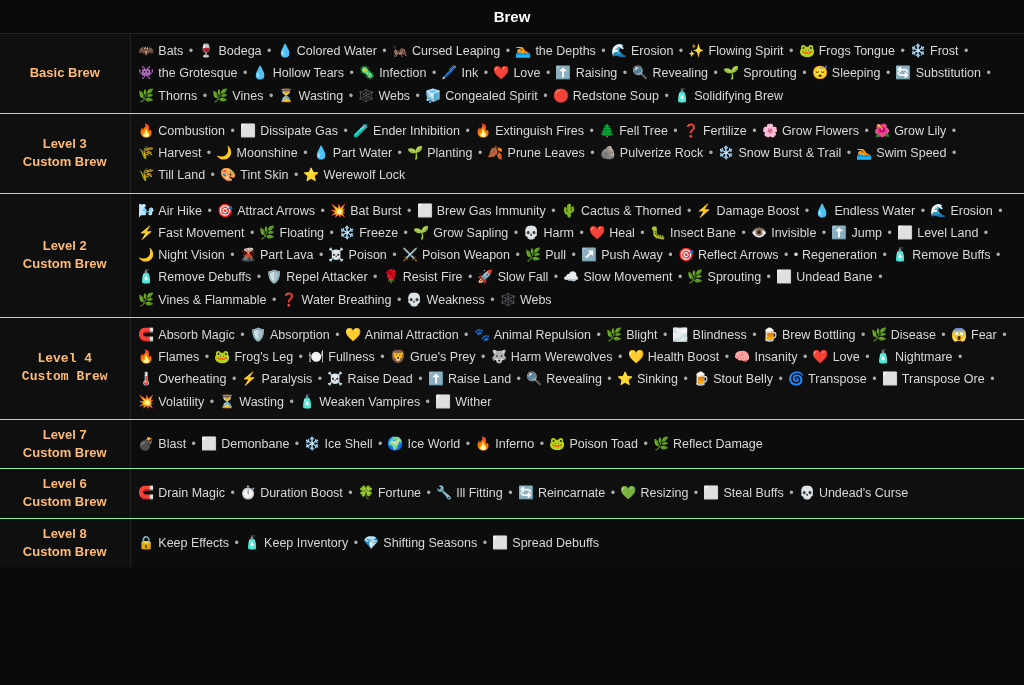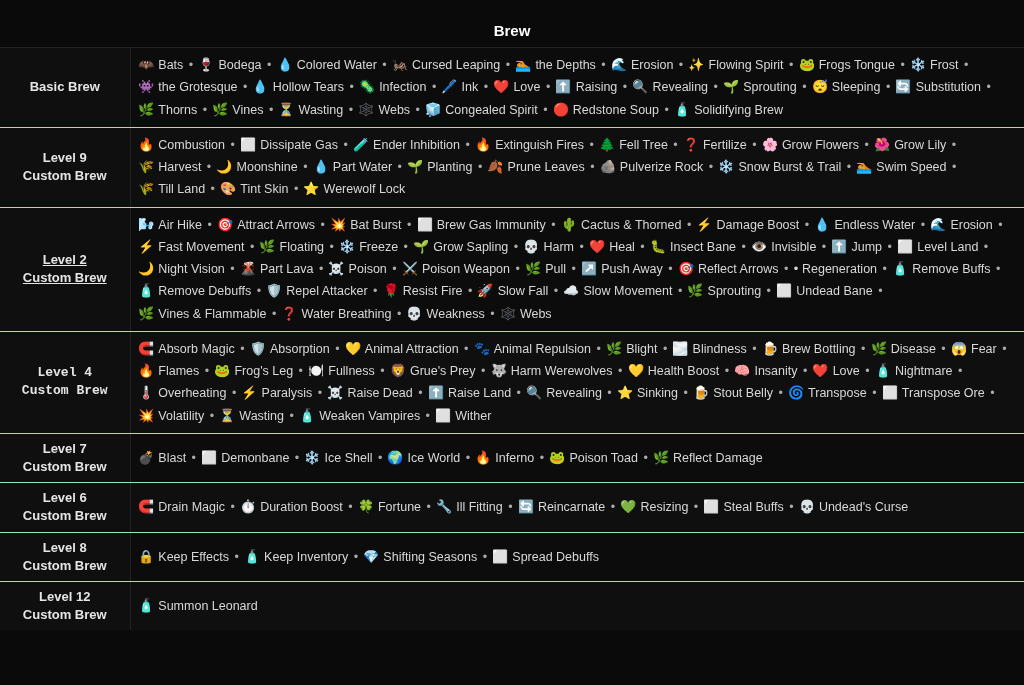--- a/index.html
+++ b/index.html
@@ -9,41 +9,41 @@
       font-family: 'Segoe UI', Arial, sans-serif;
       font-size: 13px;
       width: 1024px;
       min-height: 685px;
     }
     .page-title {
       text-align: center;
       font-weight: bold;
       font-size: 15px;
       color: #ffffff;
-      padding: 22px 0 8px 0;
+      padding: 8px 0 8px 0;
       border-bottom: 1px solid #222;
     }
     .brew-table {
       width: 100%;
       border-collapse: collapse;
     }
     .brew-table td {
       vertical-align: middle;
       padding: 6px 8px;
       border-bottom: 1px solid #86efac;
     }
     .brew-table tr:last-child td {
       border-bottom: none;
     }
     .label-cell {
       width: 130px;
       min-width: 120px;
       text-align: center;
       font-weight: bold;
-      color: #e5e5e5;
+      color: #fdba74;
       font-size: 13px;
       line-height: 1.4;
       background: #0f0f0f;
       border-right: 1px solid #222;
     }
     .content-cell {
       padding: 6px 10px;
       line-height: 1.7;
       color: #d8d8d8;
       font-size: 12.5px;
@@ -72,26 +72,26 @@
 
 <div class="page-title">Brew</div>
 
 <table class="brew-table">
   <tbody id="brew-tbody">
       <tr class="brew-row">
         <td class="label-cell" style="white-space: pre-line;">Basic Brew</td>
         <td class="content-cell"><span class="item"><span class="item-icon">🦇 </span><span>Bats</span></span><span class="sep"> • </span><span class="item"><span class="item-icon">🍷 </span><span>Bodega</span></span><span class="sep"> • </span><span class="item"><span class="item-icon">💧 </span><span>Colored Water</span></span><span class="sep"> • </span><span class="item"><span class="item-icon">🦗 </span><span>Cursed Leaping</span></span><span class="sep"> • </span><span class="item"><span class="item-icon">🏊 </span><span>the Depths</span></span><span class="sep"> • </span><span class="item"><span class="item-icon">🌊 </span><span>Erosion</span></span><span class="sep"> • </span><span class="item"><span class="item-icon">✨ </span><span>Flowing Spirit</span></span><span class="sep"> • </span><span class="item"><span class="item-icon">🐸 </span><span>Frogs Tongue</span></span><span class="sep"> • </span><span class="item"><span class="item-icon">❄️ </span><span>Frost</span></span><span class="sep"> • </span><span class="item"><span class="item-icon">👾 </span><span>the Grotesque</span></span><span class="sep"> • </span><span class="item"><span class="item-icon">💧 </span><span>Hollow Tears</span></span><span class="sep"> • </span><span class="item"><span class="item-icon">🦠 </span><span>Infection</span></span><span class="sep"> • </span><span class="item"><span class="item-icon">🖊️ </span><span>Ink</span></span><span class="sep"> • </span><span class="item"><span class="item-icon">❤️ </span><span>Love</span></span><span class="sep"> • </span><span class="item"><span class="item-icon">⬆️ </span><span>Raising</span></span><span class="sep"> • </span><span class="item"><span class="item-icon">🔍 </span><span>Revealing</span></span><span class="sep"> • </span><span class="item"><span class="item-icon">🌱 </span><span>Sprouting</span></span><span class="sep"> • </span><span class="item"><span class="item-icon">😴 </span><span>Sleeping</span></span><span class="sep"> • </span><span class="item"><span class="item-icon">🔄 </span><span>Substitution</span></span><span class="sep"> • </span><span class="item"><span class="item-icon">🌿 </span><span>Thorns</span></span><span class="sep"> • </span><span class="item"><span class="item-icon">🌿 </span><span>Vines</span></span><span class="sep"> • </span><span class="item"><span class="item-icon">⏳ </span><span>Wasting</span></span><span class="sep"> • </span><span class="item"><span class="item-icon">🕸️ </span><span>Webs</span></span><span class="sep"> • </span><span class="item"><span class="item-icon">🧊 </span><span>Congealed Spirit</span></span><span class="sep"> • </span><span class="item"><span class="item-icon">🔴 </span><span>Redstone Soup</span></span><span class="sep"> • </span><span class="item"><span class="item-icon">🧴 </span><span>Solidifying Brew</span></span></td>
       </tr>
       <tr class="brew-row">
-        <td class="label-cell" style="white-space: pre-line;">Level 9
+        <td class="label-cell" style="white-space: pre-line;">Level 3
 Custom Brew</td>
         <td class="content-cell"><span class="item"><span class="item-icon">🔥 </span><span>Combustion</span></span><span class="sep"> • </span><span class="item"><span class="item-icon">⬜ </span><span>Dissipate Gas</span></span><span class="sep"> • </span><span class="item"><span class="item-icon">🧪 </span><span>Ender Inhibition</span></span><span class="sep"> • </span><span class="item"><span class="item-icon">🔥 </span><span>Extinguish Fires</span></span><span class="sep"> • </span><span class="item"><span class="item-icon">🌲 </span><span>Fell Tree</span></span><span class="sep"> • </span><span class="item"><span class="item-icon">❓ </span><span>Fertilize</span></span><span class="sep"> • </span><span class="item"><span class="item-icon">🌸 </span><span>Grow Flowers</span></span><span class="sep"> • </span><span class="item"><span class="item-icon">🌺 </span><span>Grow Lily</span></span><span class="sep"> • </span><span class="item"><span class="item-icon">🌾 </span><span>Harvest</span></span><span class="sep"> • </span><span class="item"><span class="item-icon">🌙 </span><span>Moonshine</span></span><span class="sep"> • </span><span class="item"><span class="item-icon">💧 </span><span>Part Water</span></span><span class="sep"> • </span><span class="item"><span class="item-icon">🌱 </span><span>Planting</span></span><span class="sep"> • </span><span class="item"><span class="item-icon">🍂 </span><span>Prune Leaves</span></span><span class="sep"> • </span><span class="item"><span class="item-icon">🪨 </span><span>Pulverize Rock</span></span><span class="sep"> • </span><span class="item"><span class="item-icon">❄️ </span><span>Snow Burst &amp; Trail</span></span><span class="sep"> • </span><span class="item"><span class="item-icon">🏊 </span><span>Swim Speed</span></span><span class="sep"> • </span><span class="item"><span class="item-icon">🌾 </span><span>Till Land</span></span><span class="sep"> • </span><span class="item"><span class="item-icon">🎨 </span><span>Tint Skin</span></span><span class="sep"> • </span><span class="item"><span class="item-icon">⭐ </span><span>Werewolf Lock</span></span></td>
       </tr>
       <tr class="brew-row">
-        <td class="label-cell" style="white-space: pre-line; text-decoration: underline;">Level 2
+        <td class="label-cell" style="white-space: pre-line;">Level 2
 Custom Brew</td>
         <td class="content-cell"><span class="item"><span class="item-icon">🌬️ </span><span>Air Hike</span></span><span class="sep"> • </span><span class="item"><span class="item-icon">🎯 </span><span>Attract Arrows</span></span><span class="sep"> • </span><span class="item"><span class="item-icon">💥 </span><span>Bat Burst</span></span><span class="sep"> • </span><span class="item"><span class="item-icon">⬜ </span><span>Brew Gas Immunity</span></span><span class="sep"> • </span><span class="item"><span class="item-icon">🌵 </span><span>Cactus &amp; Thorned</span></span><span class="sep"> • </span><span class="item"><span class="item-icon">⚡ </span><span>Damage Boost</span></span><span class="sep"> • </span><span class="item"><span class="item-icon">💧 </span><span>Endless Water</span></span><span class="sep"> • </span><span class="item"><span class="item-icon">🌊 </span><span>Erosion</span></span><span class="sep"> • </span><span class="item"><span class="item-icon">⚡ </span><span>Fast Movement</span></span><span class="sep"> • </span><span class="item"><span class="item-icon">🌿 </span><span>Floating</span></span><span class="sep"> • </span><span class="item"><span class="item-icon">❄️ </span><span>Freeze</span></span><span class="sep"> • </span><span class="item"><span class="item-icon">🌱 </span><span>Grow Sapling</span></span><span class="sep"> • </span><span class="item"><span class="item-icon">💀 </span><span>Harm</span></span><span class="sep"> • </span><span class="item"><span class="item-icon">❤️ </span><span>Heal</span></span><span class="sep"> • </span><span class="item"><span class="item-icon">🐛 </span><span>Insect Bane</span></span><span class="sep"> • </span><span class="item"><span class="item-icon">👁️ </span><span>Invisible</span></span><span class="sep"> • </span><span class="item"><span class="item-icon">⬆️ </span><span>Jump</span></span><span class="sep"> • </span><span class="item"><span class="item-icon">⬜ </span><span>Level Land</span></span><span class="sep"> • </span><span class="item"><span class="item-icon">🌙 </span><span>Night Vision</span></span><span class="sep"> • </span><span class="item"><span class="item-icon">🌋 </span><span>Part Lava</span></span><span class="sep"> • </span><span class="item"><span class="item-icon">☠️ </span><span>Poison</span></span><span class="sep"> • </span><span class="item"><span class="item-icon">⚔️ </span><span>Poison Weapon</span></span><span class="sep"> • </span><span class="item"><span class="item-icon">🌿 </span><span>Pull</span></span><span class="sep"> • </span><span class="item"><span class="item-icon">↗️ </span><span>Push Away</span></span><span class="sep"> • </span><span class="item"><span class="item-icon">🎯 </span><span>Reflect Arrows</span></span><span class="sep"> • </span><span class="item"><span class="item-icon">• </span><span>Regeneration</span></span><span class="sep"> • </span><span class="item"><span class="item-icon">🧴 </span><span>Remove Buffs</span></span><span class="sep"> • </span><span class="item"><span class="item-icon">🧴 </span><span>Remove Debuffs</span></span><span class="sep"> • </span><span class="item"><span class="item-icon">🛡️ </span><span>Repel Attacker</span></span><span class="sep"> • </span><span class="item"><span class="item-icon">🌹 </span><span>Resist Fire</span></span><span class="sep"> • </span><span class="item"><span class="item-icon">🚀 </span><span>Slow Fall</span></span><span class="sep"> • </span><span class="item"><span class="item-icon">☁️ </span><span>Slow Movement</span></span><span class="sep"> • </span><span class="item"><span class="item-icon">🌿 </span><span>Sprouting</span></span><span class="sep"> • </span><span class="item"><span class="item-icon">⬜ </span><span>Undead Bane</span></span><span class="sep"> • </span><span class="item"><span class="item-icon">🌿 </span><span>Vines &amp; Flammable</span></span><span class="sep"> • </span><span class="item"><span class="item-icon">❓ </span><span>Water Breathing</span></span><span class="sep"> • </span><span class="item"><span class="item-icon">💀 </span><span>Weakness</span></span><span class="sep"> • </span><span class="item"><span class="item-icon">🕸️ </span><span>Webs</span></span></td>
       </tr>
       <tr class="brew-row">
         <td class="label-cell" style="white-space: pre-line; font-family: Liberation Mono, monospace;">Level 4
 Custom Brew</td>
         <td class="content-cell"><span class="item"><span class="item-icon">🧲 </span><span>Absorb Magic</span></span><span class="sep"> • </span><span class="item"><span class="item-icon">🛡️ </span><span>Absorption</span></span><span class="sep"> • </span><span class="item"><span class="item-icon">💛 </span><span>Animal Attraction</span></span><span class="sep"> • </span><span class="item"><span class="item-icon">🐾 </span><span>Animal Repulsion</span></span><span class="sep"> • </span><span class="item"><span class="item-icon">🌿 </span><span>Blight</span></span><span class="sep"> • </span><span class="item"><span class="item-icon">🌫️ </span><span>Blindness</span></span><span class="sep"> • </span><span class="item"><span class="item-icon">🍺 </span><span>Brew Bottling</span></span><span class="sep"> • </span><span class="item"><span class="item-icon">🌿 </span><span>Disease</span></span><span class="sep"> • </span><span class="item"><span class="item-icon">😱 </span><span>Fear</span></span><span class="sep"> • </span><span class="item"><span class="item-icon">🔥 </span><span>Flames</span></span><span class="sep"> • </span><span class="item"><span class="item-icon">🐸 </span><span>Frog's Leg</span></span><span class="sep"> • </span><span class="item"><span class="item-icon">🍽️ </span><span>Fullness</span></span><span class="sep"> • </span><span class="item"><span class="item-icon">🦁 </span><span>Grue's Prey</span></span><span class="sep"> • </span><span class="item"><span class="item-icon">🐺 </span><span>Harm Werewolves</span></span><span class="sep"> • </span><span class="item"><span class="item-icon">💛 </span><span>Health Boost</span></span><span class="sep"> • </span><span class="item"><span class="item-icon">🧠 </span><span>Insanity</span></span><span class="sep"> • </span><span class="item"><span class="item-icon">❤️ </span><span>Love</span></span><span class="sep"> • </span><span class="item"><span class="item-icon">🧴 </span><span>Nightmare</span></span><span class="sep"> • </span><span class="item"><span class="item-icon">🌡️ </span><span>Overheating</span></span><span class="sep"> • </span><span class="item"><span class="item-icon">⚡ </span><span>Paralysis</span></span><span class="sep"> • </span><span class="item"><span class="item-icon">☠️ </span><span>Raise Dead</span></span><span class="sep"> • </span><span class="item"><span class="item-icon">⬆️ </span><span>Raise Land</span></span><span class="sep"> • </span><span class="item"><span class="item-icon">🔍 </span><span>Revealing</span></span><span class="sep"> • </span><span class="item"><span class="item-icon">⭐ </span><span>Sinking</span></span><span class="sep"> • </span><span class="item"><span class="item-icon">🍺 </span><span>Stout Belly</span></span><span class="sep"> • </span><span class="item"><span class="item-icon">🌀 </span><span>Transpose</span></span><span class="sep"> • </span><span class="item"><span class="item-icon">⬜ </span><span>Transpose Ore</span></span><span class="sep"> • </span><span class="item"><span class="item-icon">💥 </span><span>Volatility</span></span><span class="sep"> • </span><span class="item"><span class="item-icon">⏳ </span><span>Wasting</span></span><span class="sep"> • </span><span class="item"><span class="item-icon">🧴 </span><span>Weaken Vampires</span></span><span class="sep"> • </span><span class="item"><span class="item-icon">⬜ </span><span>Wither</span></span></td>
       </tr>
       <tr class="brew-row">
         <td class="label-cell" style="white-space: pre-line;">Level 7
@@ -101,19 +101,14 @@
       <tr class="brew-row">
         <td class="label-cell" style="white-space: pre-line;">Level 6
 Custom Brew</td>
         <td class="content-cell"><span class="item"><span class="item-icon">🧲 </span><span>Drain Magic</span></span><span class="sep"> • </span><span class="item"><span class="item-icon">⏱️ </span><span>Duration Boost</span></span><span class="sep"> • </span><span class="item"><span class="item-icon">🍀 </span><span>Fortune</span></span><span class="sep"> • </span><span class="item"><span class="item-icon">🔧 </span><span>Ill Fitting</span></span><span class="sep"> • </span><span class="item"><span class="item-icon">🔄 </span><span>Reincarnate</span></span><span class="sep"> • </span><span class="item"><span class="item-icon">💚 </span><span>Resizing</span></span><span class="sep"> • </span><span class="item"><span class="item-icon">⬜ </span><span>Steal Buffs</span></span><span class="sep"> • </span><span class="item"><span class="item-icon">💀 </span><span>Undead's Curse</span></span></td>
       </tr>
       <tr class="brew-row">
         <td class="label-cell" style="white-space: pre-line; margin-top: 48px;">Level 8
 Custom Brew</td>
         <td class="content-cell"><span class="item"><span class="item-icon">🔒 </span><span>Keep Effects</span></span><span class="sep"> • </span><span class="item"><span class="item-icon">🧴 </span><span>Keep Inventory</span></span><span class="sep"> • </span><span class="item"><span class="item-icon">💎 </span><span>Shifting Seasons</span></span><span class="sep"> • </span><span class="item"><span class="item-icon">⬜ </span><span>Spread Debuffs</span></span></td>
       </tr>
-      <tr class="brew-row">
-        <td class="label-cell" style="white-space: pre-line;">Level 12
-Custom Brew</td>
-        <td class="content-cell"><span class="item"><span class="item-icon">🧴 </span><span>Summon Leonard</span></span></td>
-      </tr>
     </tbody>
 </table>
 
 </body></html>

